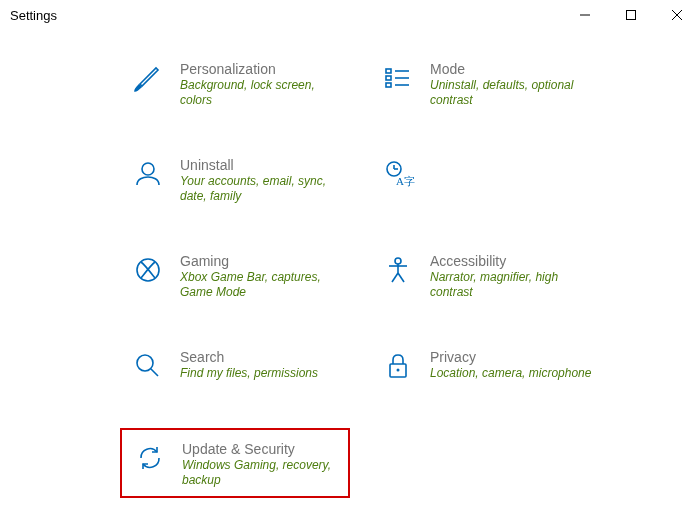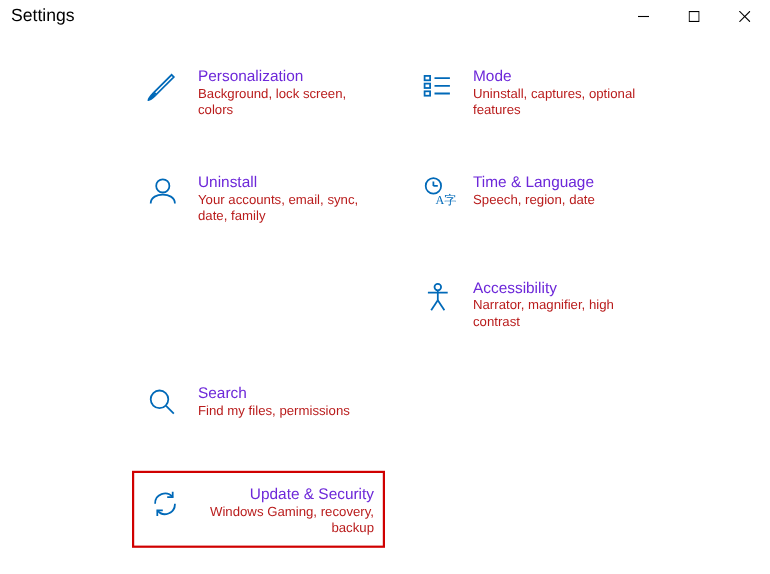--- a/index.html
+++ b/index.html
@@ -9,21 +9,21 @@
     font-family:"Segoe UI","Segoe UI Variable",Arial,sans-serif;
     color:#000;
     position:relative;
     overflow:hidden;
   }
   
   .titlebar{
     height:30px;
     display:flex;align-items:center;
     padding-left:10px;
-    font-size:16px;
+    font-size:13px;
   }
   .titlebar .caption{flex:0 0 auto}
   .titlebar .spacer{flex:1}
   .winbtn{
     width:46px;height:30px;
     display:flex;align-items:center;justify-content:center;
   }
   .winbtn svg{display:block}
   
   .content{
@@ -41,29 +41,29 @@
     width:40px;height:40px;flex:0 0 40px;
     display:flex;align-items:center;justify-content:center;
     color:#0369a1;
   }
   .item .ico svg{stroke:#0069b8;fill:none;stroke-width:1.6}
   .item .txt{
     margin-left:12px;
     padding-top:2px;
   }
   .item .hd{
-    font-size:14px;color:#6d28d9;line-height:18px;
+    font-size:14px;color:#737373;line-height:18px;
   }
   .item .sub{
-    font-size:12px;color:#b91c1c;line-height:15px;
+    font-size:12px;color:#4d7c0f;line-height:15px;
     max-width:170px;
+    font-style:italic;
   }
   .highlight{
     border:2px solid #d00000;
-    text-align:right;
   }
   
   .r0{top:0px}
   .r1{top:96px}
   .r2{top:192px}
   .r3{top:288px}
   .r4{top:378px}
   .c0{left:0px}
   .c1{left:250px}
 </style>
@@ -112,21 +112,21 @@
         <rect x="5" y="8" width="5" height="4"></rect>
         <rect x="5" y="15" width="5" height="4"></rect>
         <rect x="5" y="22" width="5" height="4"></rect>
         <line x1="14" y1="10" x2="28" y2="10"></line>
         <line x1="14" y1="17" x2="28" y2="17"></line>
         <line x1="14" y1="24" x2="28" y2="24"></line>
       </svg>
     </div>
     <div class="txt">
       <div class="hd">Mode</div>
-      <div class="sub">Uninstall, captures, optional features</div>
+      <div class="sub">Uninstall, defaults, optional contrast</div>
     </div>
   </div>
 
   <div class="item r1 c0">
     <div class="ico">
       <svg width="34" height="34" viewBox="0 0 34 34">
         <circle cx="17" cy="12" r="6"></circle>
         <path d="M6 28 C6 22 12 20 17 20 C22 20 28 22 28 28"></path>
       </svg>
     </div>
@@ -138,26 +138,35 @@
 
   <div class="item r1 c1">
     <div class="ico">
       <svg width="34" height="34" viewBox="0 0 34 34">
         <circle cx="13" cy="12" r="7"></circle>
         <line x1="13" y1="8" x2="13" y2="12"></line>
         <line x1="13" y1="12" x2="17" y2="12"></line>
         <text x="15" y="28" font-size="11" fill="#0069b8" stroke="none" font-family="Segoe UI">A字</text>
       </svg>
     </div>
-    <div class="txt">
-      <div class="hd">Time &amp; Language</div>
-      <div class="sub">Speech, region, date</div>
-    </div>
-  </div>
-
+  </div>
+
+  <div class="item r2 c0">
+    <div class="ico">
+      <svg width="34" height="34" viewBox="0 0 34 34">
+        <circle cx="17" cy="17" r="11"></circle>
+        <path d="M10 9 C14 12 20 20 24 25"></path>
+        <path d="M24 9 C20 12 14 20 10 25"></path>
+      </svg>
+    </div>
+    <div class="txt">
+      <div class="hd">Gaming</div>
+      <div class="sub">Xbox Game Bar, captures, Game Mode</div>
+    </div>
+  </div>
 
   <div class="item r3 c0">
     <div class="ico">
       <svg width="34" height="34" viewBox="0 0 34 34">
         <circle cx="14" cy="14" r="8"></circle>
         <line x1="20" y1="20" x2="27" y2="27"></line>
       </svg>
     </div>
     <div class="txt">
       <div class="hd">Search</div>
@@ -174,20 +183,33 @@
         <line x1="17" y1="20" x2="11" y2="29"></line>
         <line x1="17" y1="20" x2="23" y2="29"></line>
       </svg>
     </div>
     <div class="txt">
       <div class="hd">Accessibility</div>
       <div class="sub">Narrator, magnifier, high contrast</div>
     </div>
   </div>
 
+  <div class="item r3 c1">
+    <div class="ico">
+      <svg width="34" height="34" viewBox="0 0 34 34">
+        <rect x="9" y="15" width="16" height="13" rx="1"></rect>
+        <path d="M12 15 L12 11 C12 8 14 6 17 6 C20 6 22 8 22 11 L22 15"></path>
+        <circle cx="17" cy="21" r="1.5" fill="#0069b8" stroke="none"></circle>
+      </svg>
+    </div>
+    <div class="txt">
+      <div class="hd">Privacy</div>
+      <div class="sub">Location, camera, microphone</div>
+    </div>
+  </div>
 
   <div class="item r4 c0 highlight">
     <div class="ico">
       <svg width="34" height="34" viewBox="0 0 34 34">
         <path d="M8 17 A9 9 0 0 1 24 11"></path>
         <polyline points="24,6 24,11 19,11"></polyline>
         <path d="M26 17 A9 9 0 0 1 10 23"></path>
         <polyline points="10,28 10,23 15,23"></polyline>
       </svg>
     </div>

